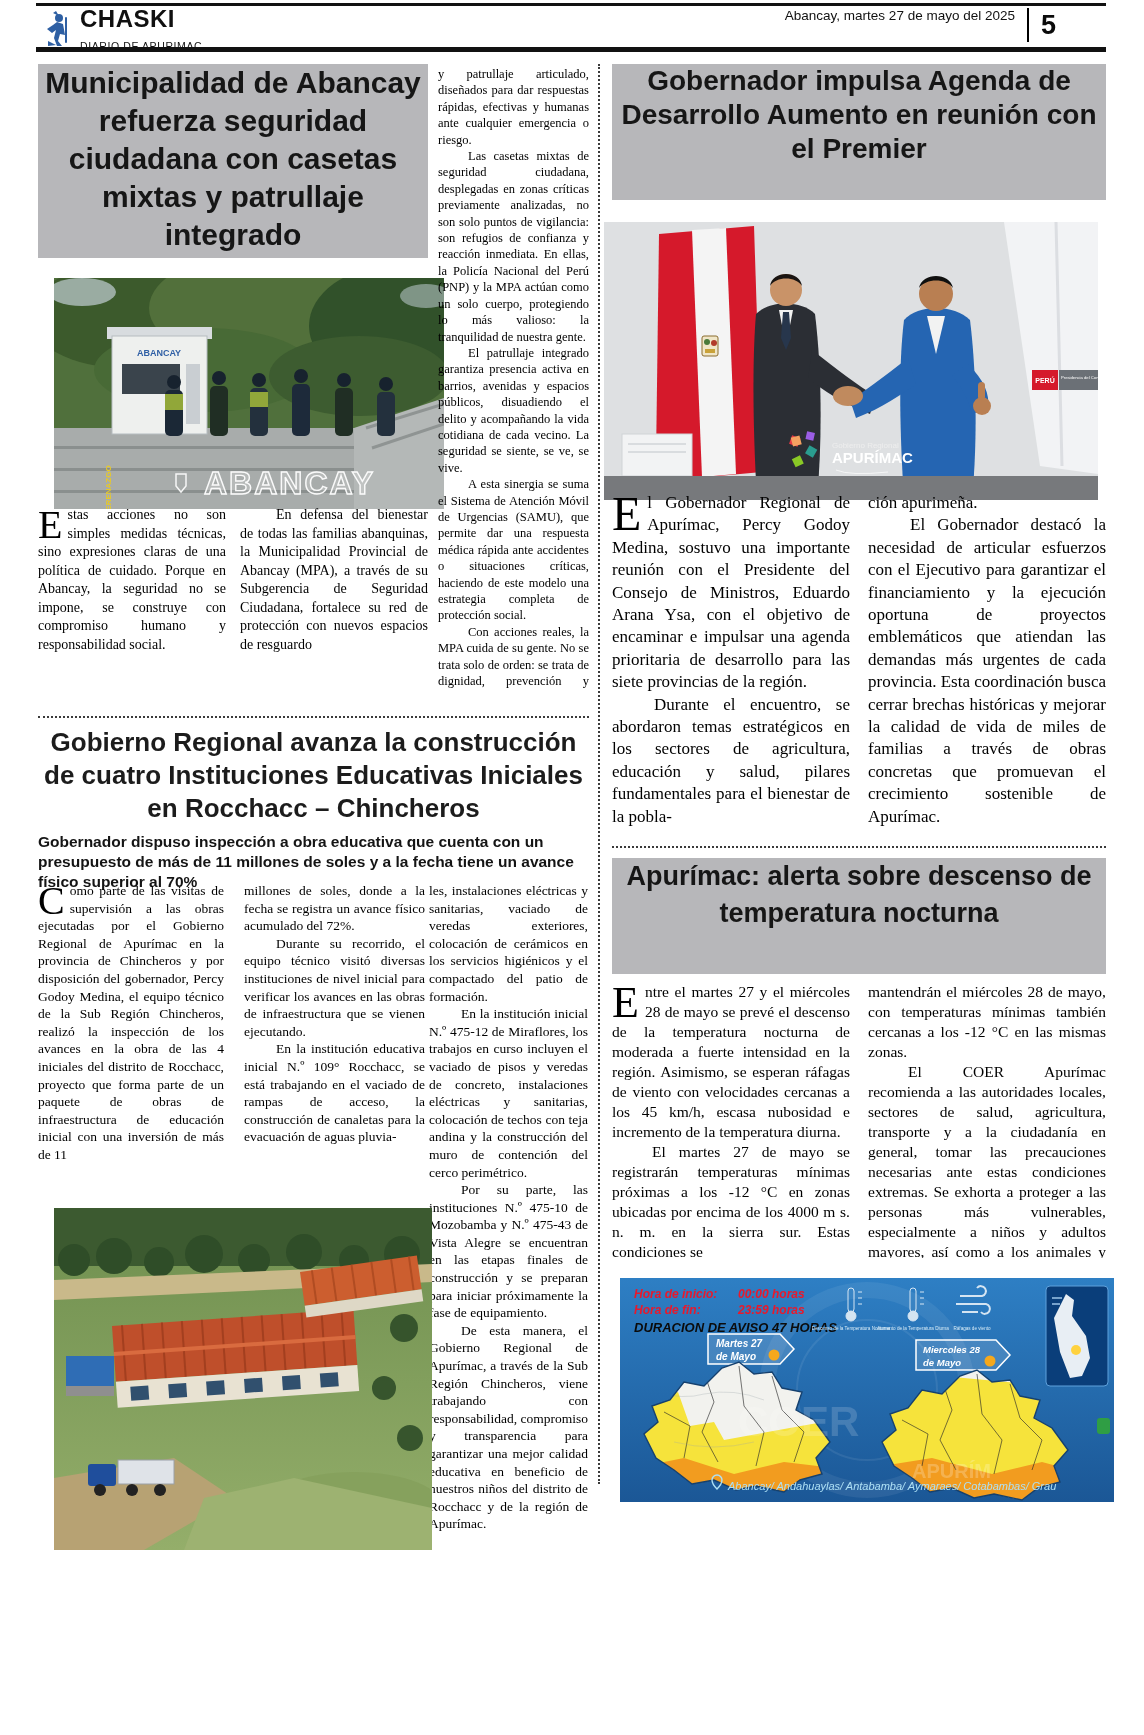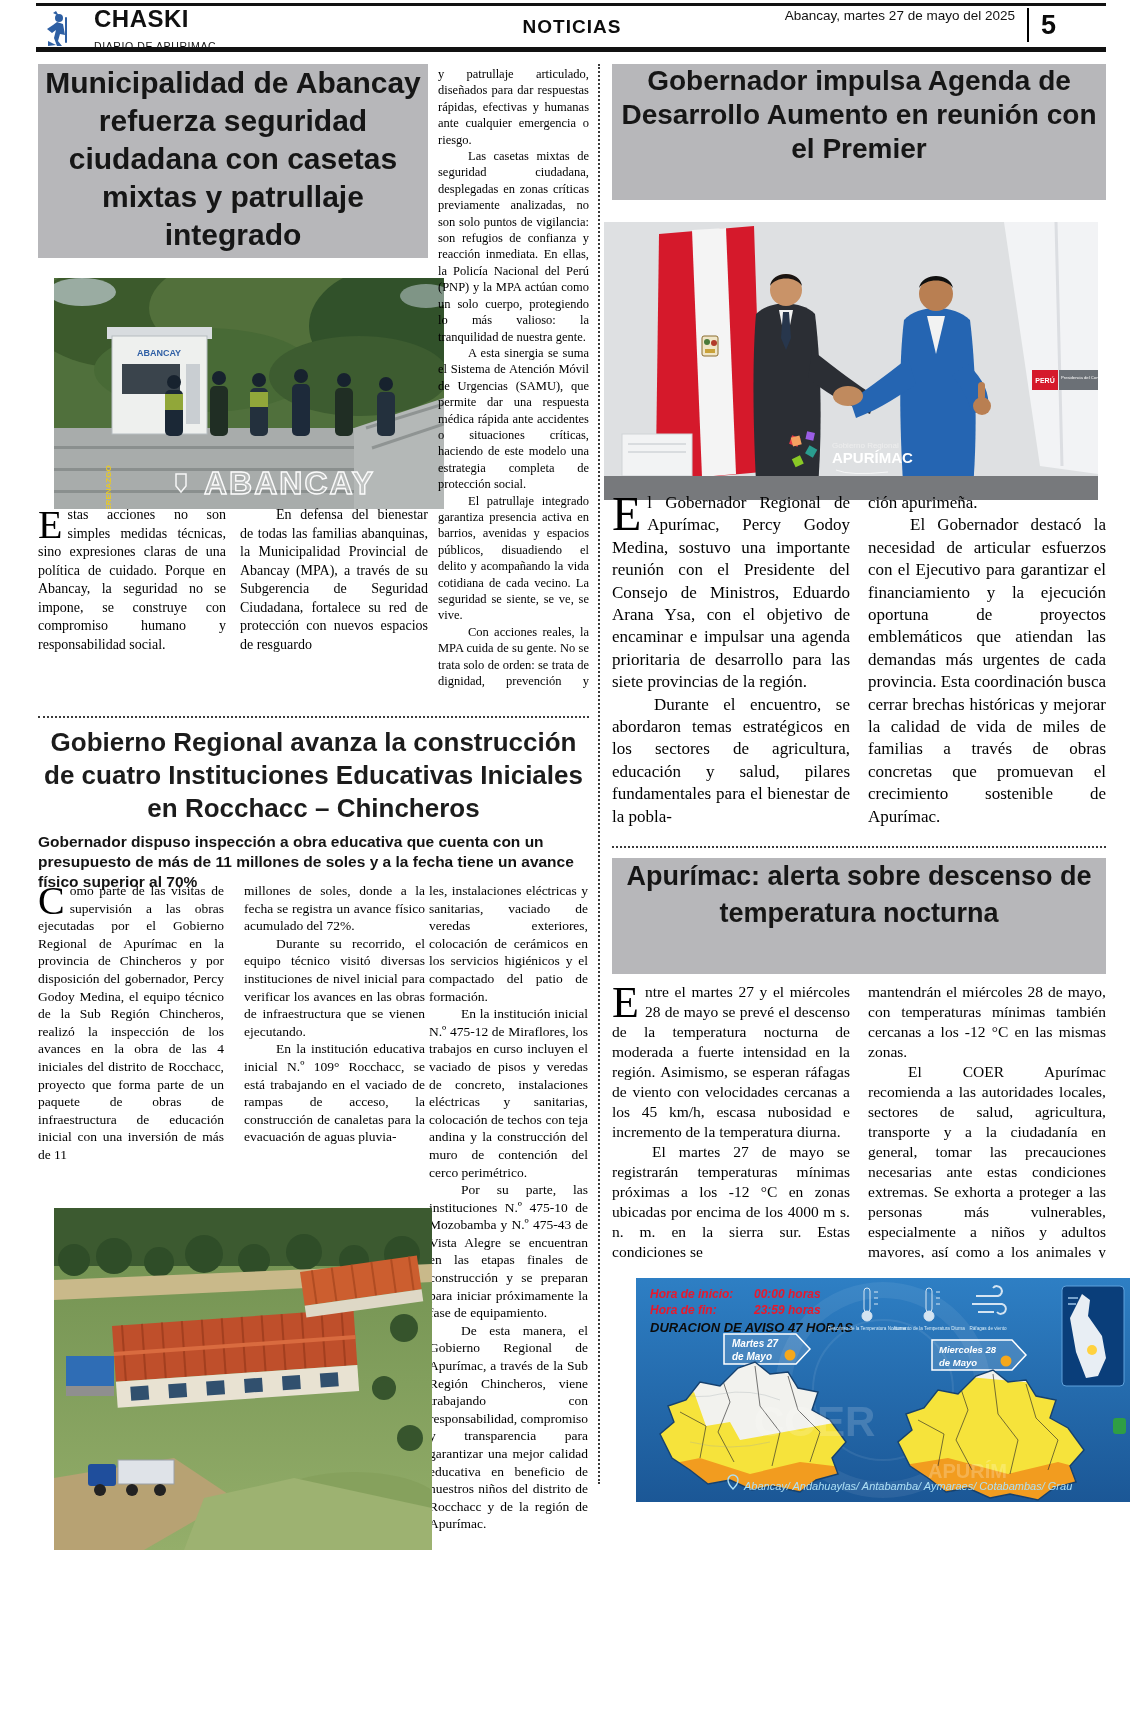--- a/index.html
+++ b/index.html
@@ -2,21 +2,21 @@
 <html lang="es"><head>
 <meta charset="utf-8">
 <style>
   html,body{margin:0;padding:0;background:#e9e9e9;}
   .page{position:relative;width:1144px;height:1735px;background:#ffffff;margin:0 auto;
         font-family:"Liberation Serif",serif;color:#000;overflow:hidden;}
   .abs{position:absolute;}
   
   .rule-top{left:36px;top:3px;width:1070px;height:3px;background:#111;}
   .rule-hdr{left:36px;top:47px;width:1070px;height:5px;background:#111;}
-  .brand{left:44px;top:7px;display:flex;align-items:center;gap:20px;}
+  .brand{left:44px;top:7px;display:flex;align-items:center;gap:6px;}
   .brand-text{display:flex;flex-direction:column;line-height:1;}
   .brand-name{font-family:"Liberation Sans",sans-serif;font-weight:bold;font-size:24px;letter-spacing:.5px;color:#101010;}
   .brand-sub{font-family:"Liberation Sans",sans-serif;font-size:10.5px;letter-spacing:.6px;margin-top:10px;color:#111;}
   .section-title{left:0;right:0;top:16px;text-align:center;font-family:"Liberation Sans",sans-serif;
                  font-weight:bold;font-size:19px;letter-spacing:1px;color:#0d0d0d;}
   .header-right{right:88px;top:8px;display:flex;align-items:flex-start;height:34px;}
   .dateline{font-family:"Liberation Sans",sans-serif;font-size:13.5px;color:#111;}
   .pagenum{font-family:"Liberation Sans",sans-serif;font-weight:bold;font-size:27px;color:#0a0a0a;
            border-left:2px solid #000;padding-left:12px;margin-left:12px;line-height:34px;}
   
@@ -59,21 +59,21 @@
   .a3-c3{left:429px;top:882px;width:159px;height:680px;font-size:13.5px;line-height:17.6px;overflow:hidden;}
   .a3-c1 .dropcap{font-size:40px;line-height:33px;margin:2px 5px 0 0;}
   .a3-c1 .ind,.a3-c2 .ind,.a3-c3 .ind{text-indent:32px;}
   .a3-photo{left:38px;top:1192px;width:378px;height:342px;}
   
   .a4-head{left:612px;top:858px;width:494px;height:116px;font-size:27px;line-height:37px;}
   .a4-body{left:612px;top:982px;width:494px;height:276px;display:flex;gap:18px;font-size:15.5px;line-height:20px;overflow:hidden;}
   .a4-body .col{width:238px;}
   .a4-body .dropcap{font-size:44px;line-height:37px;margin:2px 6px 0 0;}
   .a4-body .ind{text-indent:40px;}
-  .weather{left:620px;top:1262px;width:494px;height:184px;}
+  .weather{left:604px;top:1262px;width:494px;height:184px;}
   svg{display:block;}
 </style>
 </head>
 <body>
 
 <div class="page">
 
   <div class="abs rule-top"></div>
 
   <div class="abs brand">
@@ -87,21 +87,20 @@
           <path d="M4 30 L12 34 L4 35 Z"></path>
         </g>
       </svg>
     </span>
     <span class="brand-text">
       <span class="brand-name">CHASKI</span>
       <span class="brand-sub">DIARIO DE APURIMAC</span>
     </span>
   </div>
 
-  <div class="abs section-title">NOTICIAS</div>
 
   <div class="abs header-right">
     <span class="dateline">Abancay, martes 27 de mayo del 2025</span>
     <span class="pagenum">5</span>
   </div>
 
   <div class="abs rule-hdr"></div>
 
   <section class="abs gray-box a1-head">
     <div class="hl">Municipalidad de Abancay refuerza seguridad ciudadana con casetas mixtas y patrullaje integrado</div>
@@ -172,22 +171,22 @@
       <p><span class="dropcap">E</span><span>stas acciones no son simples medidas técnicas, sino expresiones claras de una política de cuidado. Porque en Abancay, la seguridad no se impone, se construye con compromiso humano y responsabilidad social.</span></p>
     </div>
     <div class="col">
       <p class="ind">En defensa del bienestar de todas las familias abanquinas, la Municipalidad Provincial de Abancay (MPA), a través de su Subgerencia de Seguridad Ciudadana, fortalece su red de protección con nuevos espacios de resguardo</p>
     </div>
   </section>
 
   <section class="abs a1-cont body-text">
     <p>y patrullaje articulado, diseñados para dar respuestas rápidas, efectivas y humanas ante cualquier emergencia o riesgo.</p>
     <p class="ind">Las casetas mixtas de seguridad ciudadana, desplegadas en zonas críticas previamente analizadas, no son solo puntos de vigilancia: son refugios de confianza y reacción inmediata. En ellas, la Policía Nacional del Perú (PNP) y la MPA actúan como un solo cuerpo, protegiendo lo más valioso: la tranquilidad de nuestra gente.</p>
+    <p class="ind">El patrullaje integrado garantiza presencia activa en barrios, avenidas y espacios públicos, disuadiendo el delito y acompañando la vida cotidiana de cada vecino. La seguridad se siente, se ve, se vive.</p>
     <p class="ind">A esta sinergia se suma el Sistema de Atención Móvil de Urgencias (SAMU), que permite dar una respuesta médica rápida ante accidentes o situaciones críticas, haciendo de este modelo una estrategia completa de protección social.</p>
-    <p class="ind">El patrullaje integrado garantiza presencia activa en barrios, avenidas y espacios públicos, disuadiendo el delito y acompañando la vida cotidiana de cada vecino. La seguridad se siente, se ve, se vive.</p>
     <p class="ind">Con acciones reales, la MPA cuida de su gente. No se trata solo de orden: se trata de dignidad, prevención y solidaridad activa.</p>
   </section>
 
   <div class="abs vdot vdot-main"></div>
   <div class="abs hdot hdot-left"></div>
   <div class="abs hdot hdot-right"></div>
 
   <section class="abs gray-box a2-head">
     <div class="hl">Gobernador impulsa Agenda de Desarrollo Aumento en reunión con el Premier</div>
   </section>

